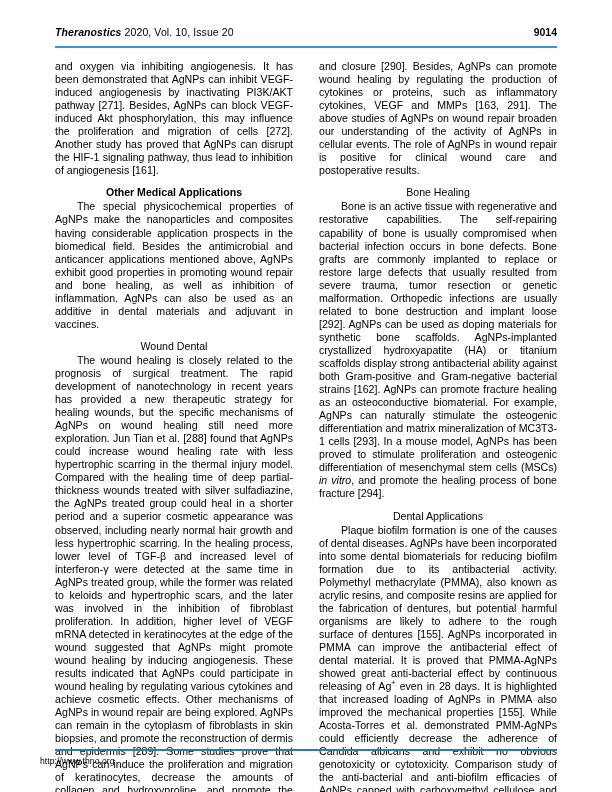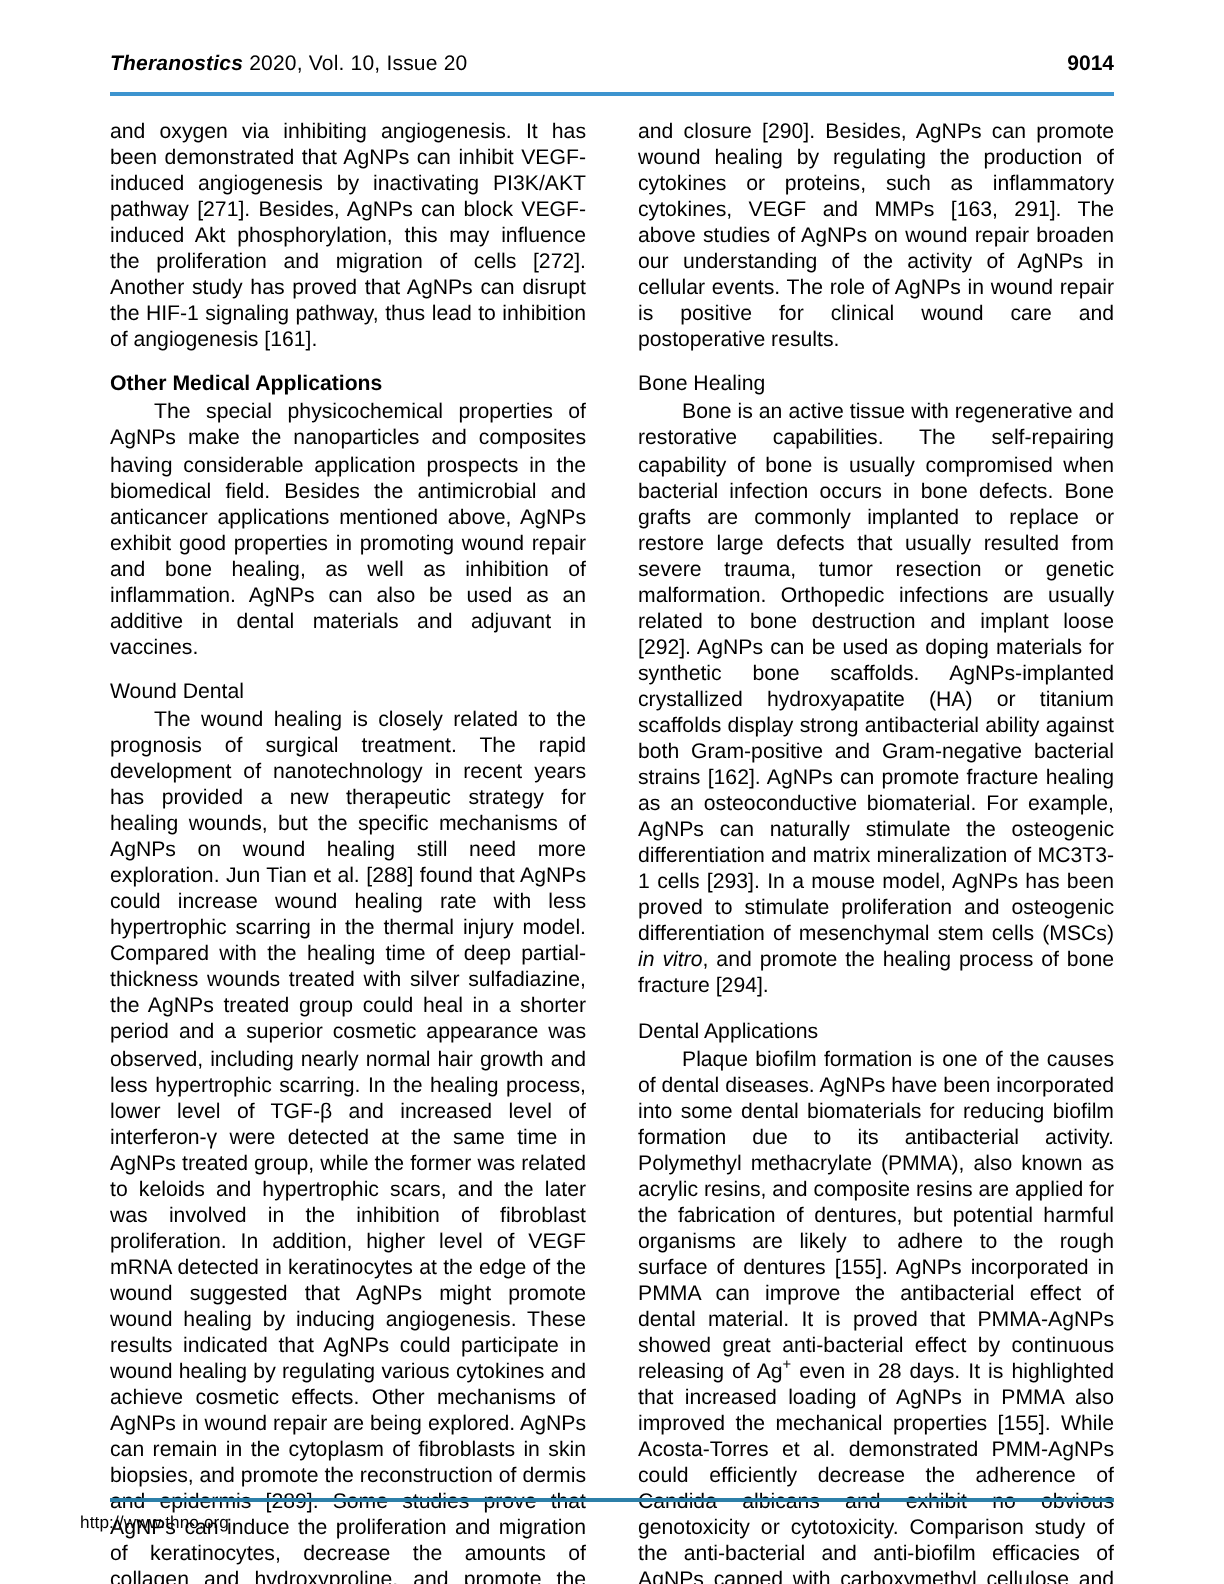--- a/index.html
+++ b/index.html
@@ -102,30 +102,30 @@
     text-indent: 22px;
   }
   p.body.cont {
     text-indent: 0;
   }
   h2.head {
     margin: 9px 0 1px 0;
     font-family: "Liberation Sans", "DejaVu Sans", sans-serif;
     font-size: 10.6px;
     font-weight: 700;
-    text-align: left;
+    text-align: center;
     line-height: 13px;
   }
   h2.head.first { margin-top: 9px; }
   h3.subhead {
     margin: 9px 0 1px 0;
     font-family: "Liberation Sans", "DejaVu Sans", sans-serif;
     font-size: 10.6px;
     font-weight: 400;
-    text-align: left;
+    text-align: center;
     line-height: 13px;
   }
   .ital { font-style: italic; }
   sup { font-size: 7.4px; vertical-align: super; line-height: 0; }
 </style>
 </head>
 <body>
 
 <div class="page">
 

